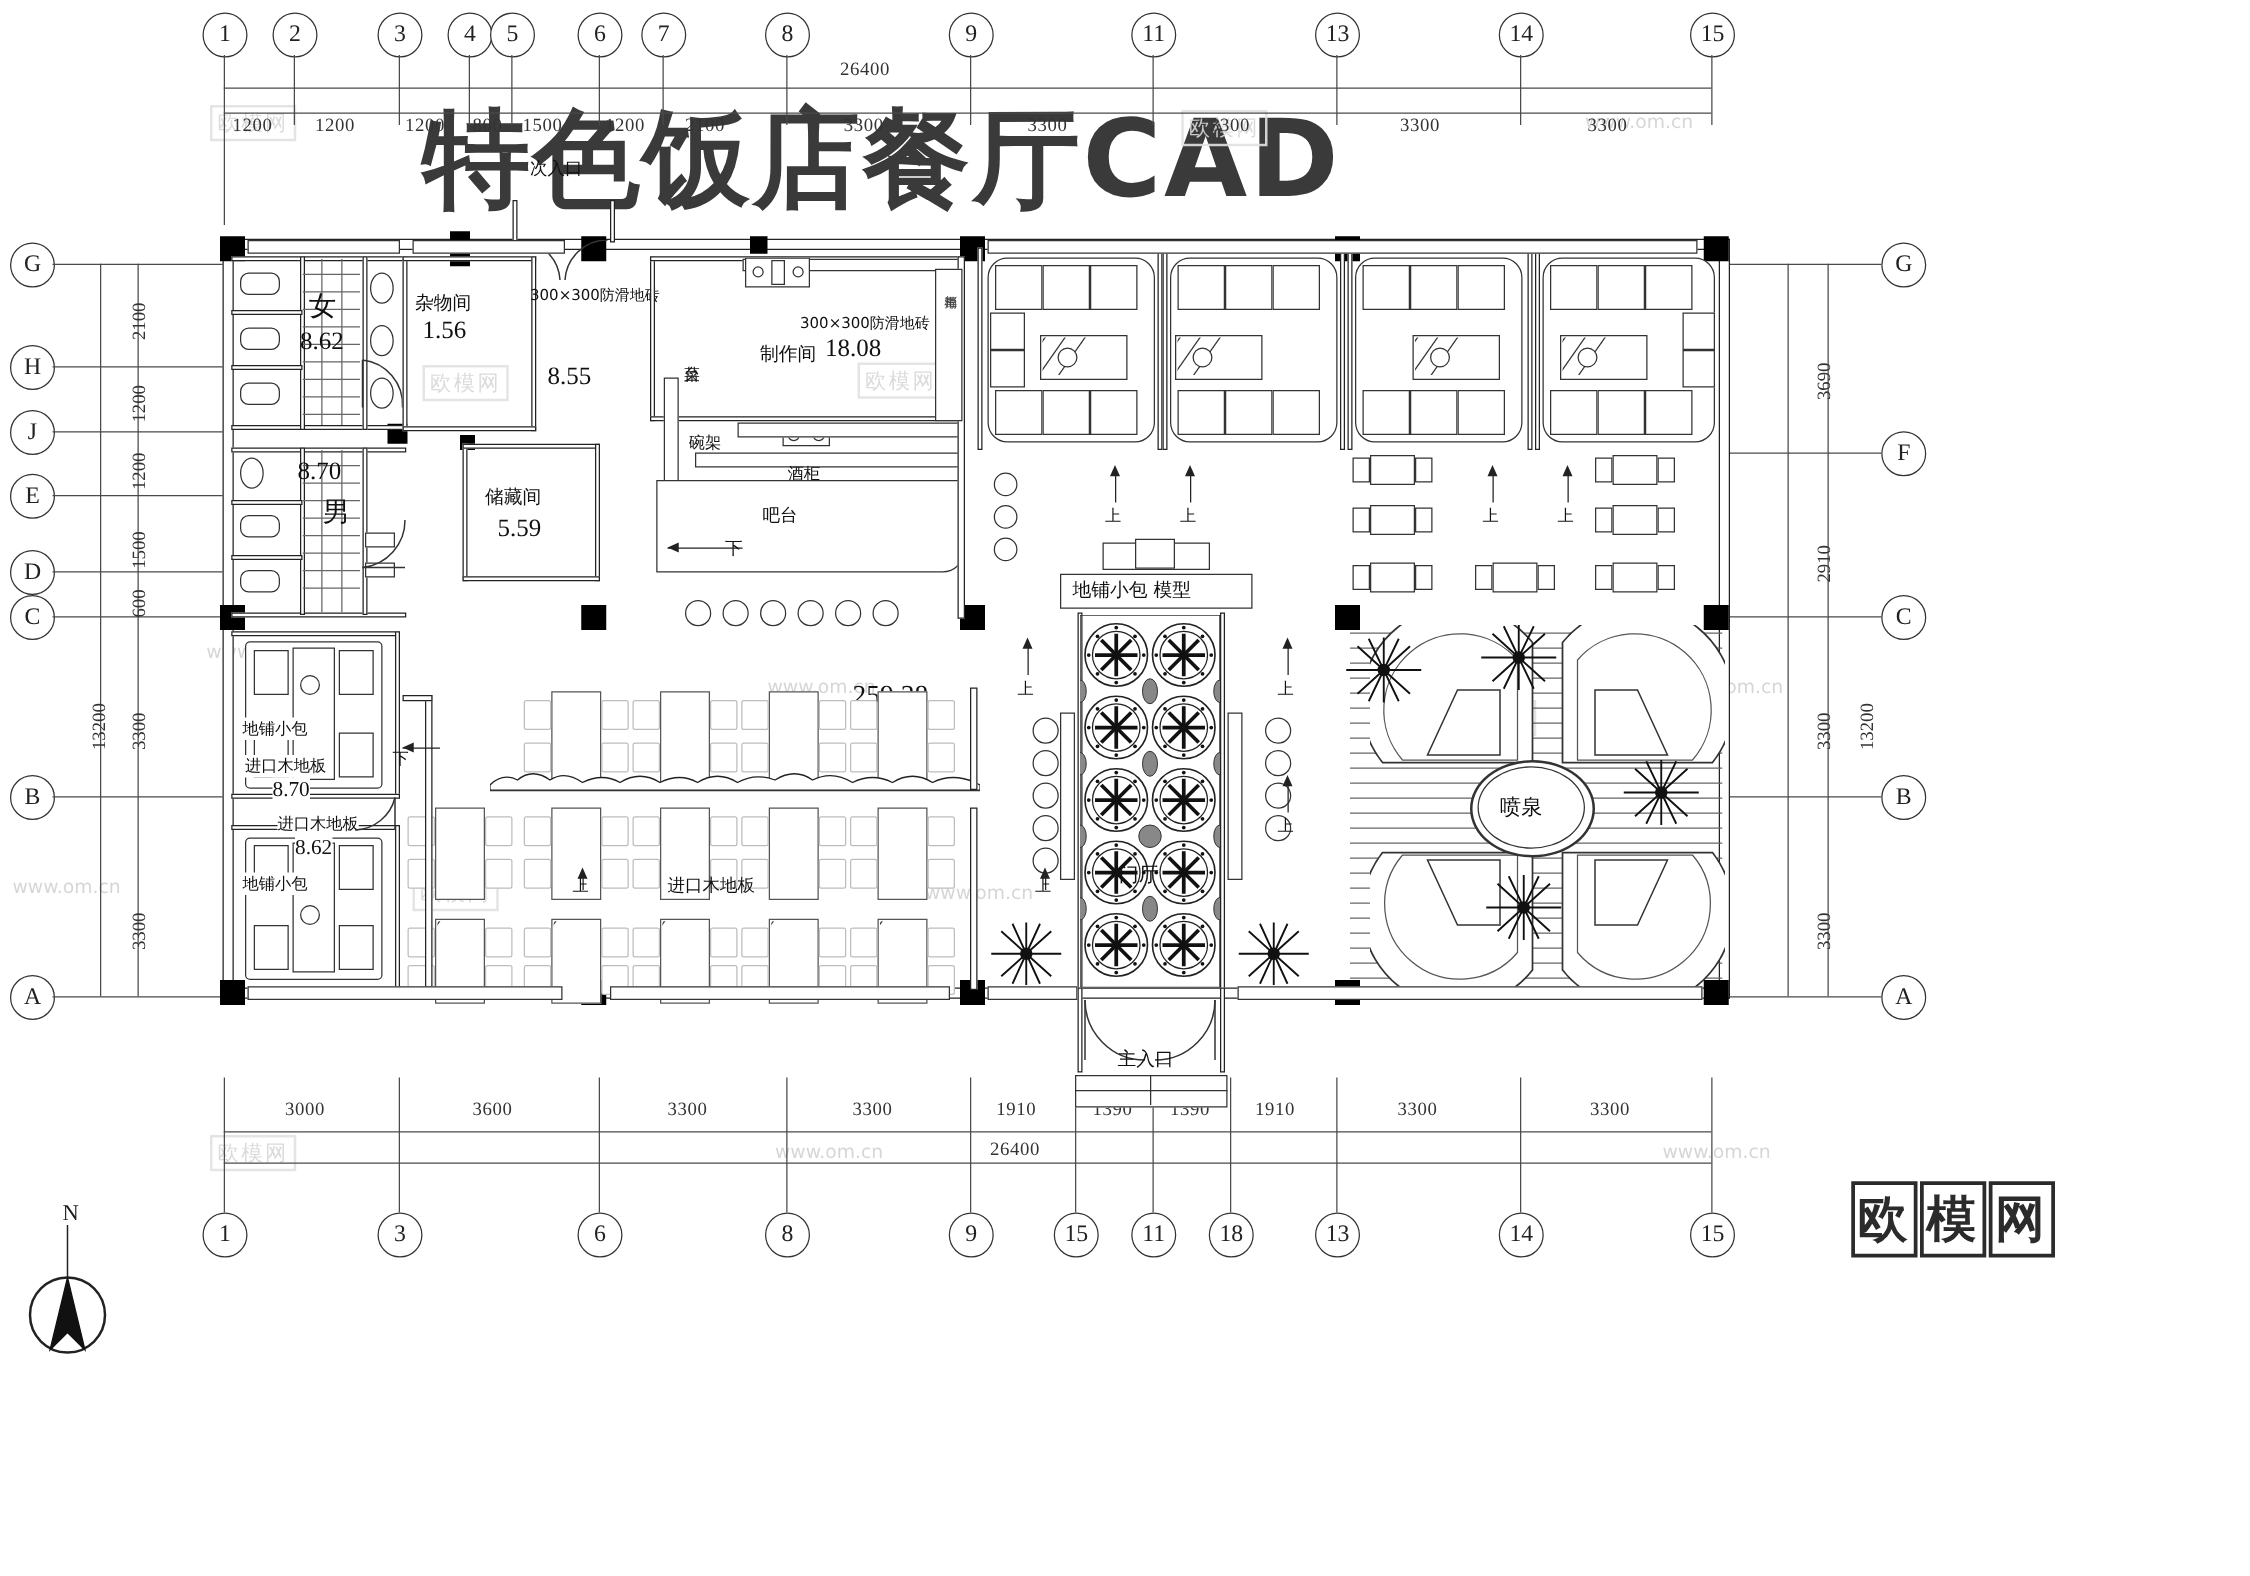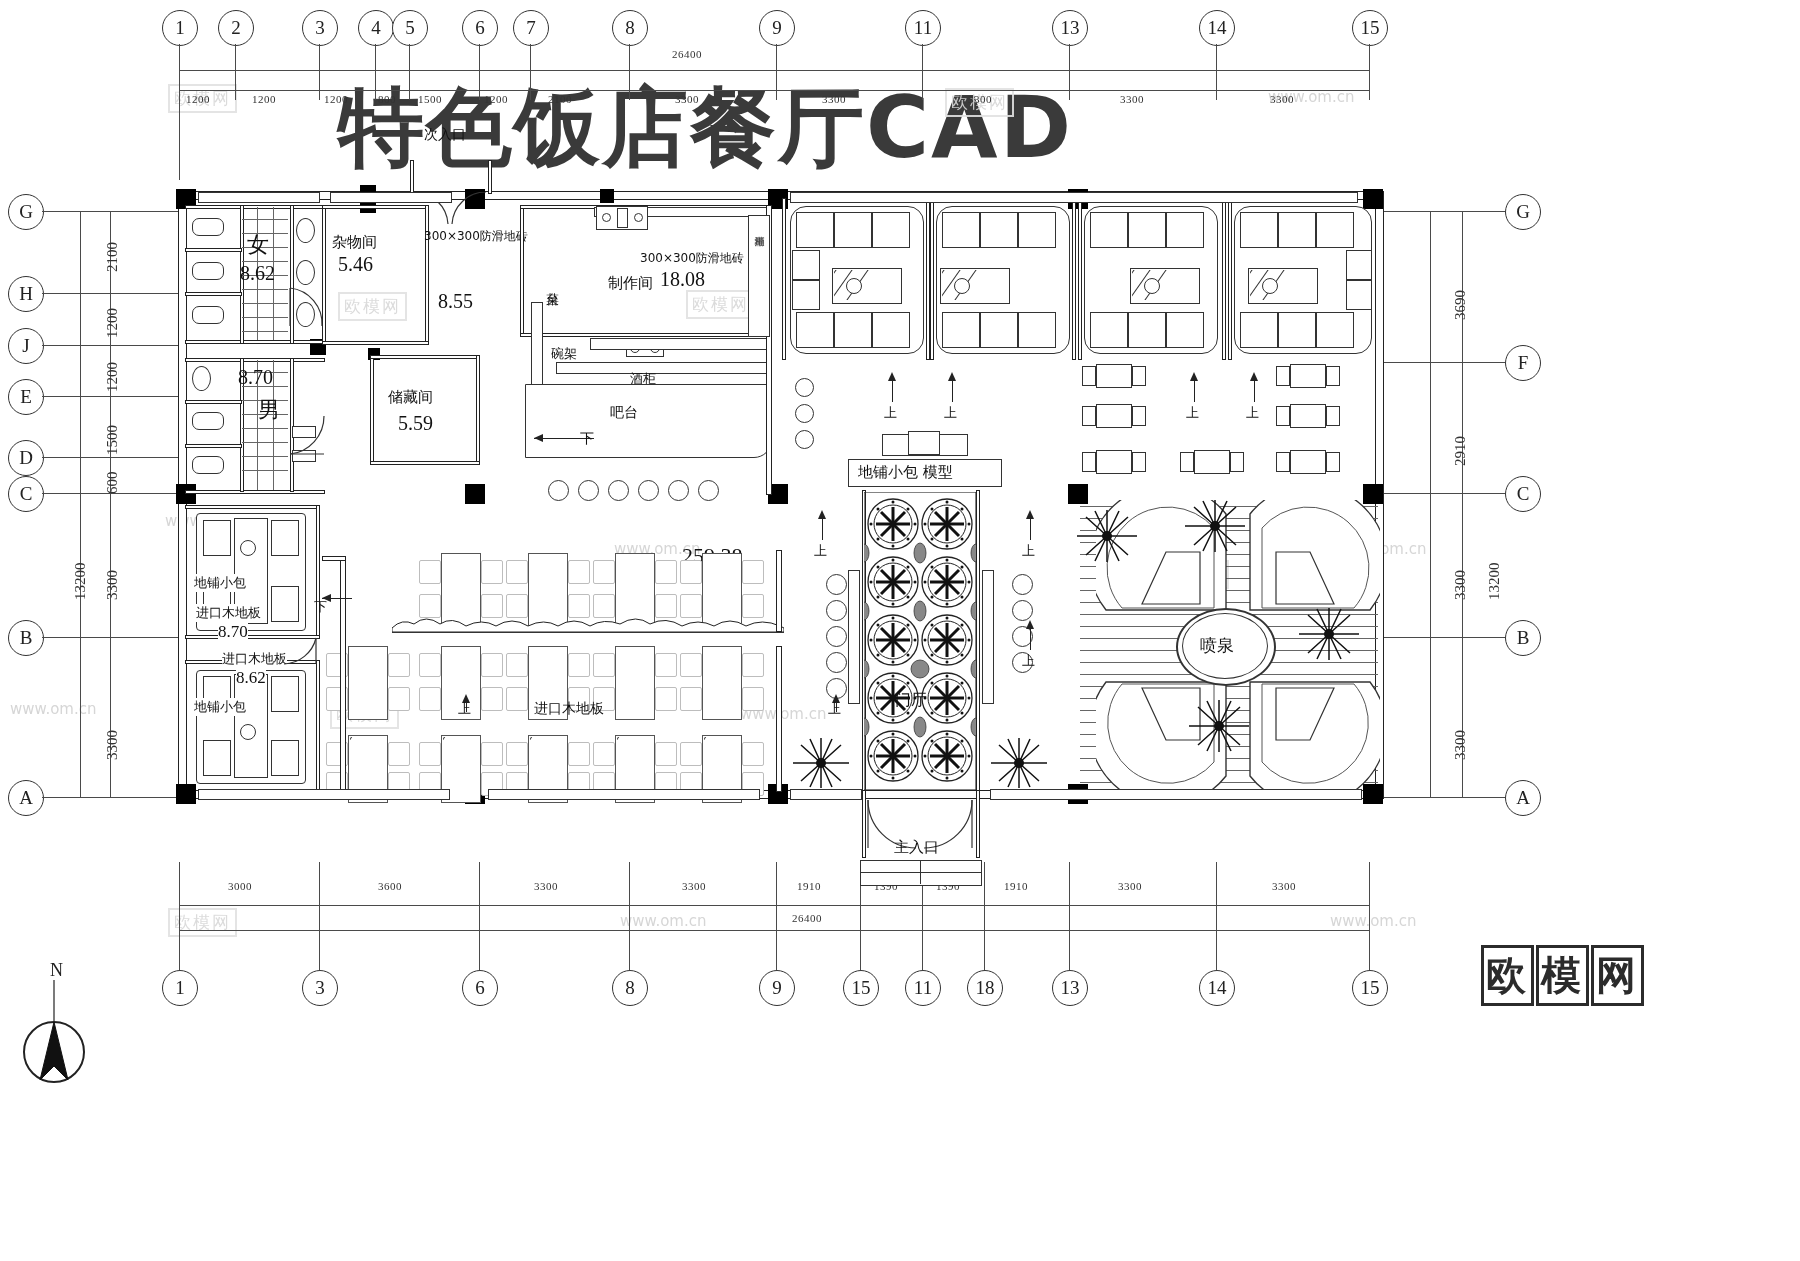--- a/index.html
+++ b/index.html
@@ -8,21 +8,21 @@
   .abs{position:absolute;}
   .ln{position:absolute;background:#4a4a4a;}
   .hln{height:1px;}
   .vln{width:1px;}
   .thinw{position:absolute;border:1px solid #222;background:#fff;}
   .col{position:absolute;background:#000;}
   
   .bub{position:absolute;border:1.3px solid #333;border-radius:50%;
        width:34px;height:34px;display:flex;align-items:center;justify-content:center;
        font-size:19px;background:#fff;color:#222;font-family:"Liberation Serif",serif;}
-  .dim{position:absolute;font-size:11px;color:#333;letter-spacing:.5px;
+  .dim{position:absolute;font-size:15px;color:#333;letter-spacing:.5px;
        font-family:"Liberation Serif",serif;white-space:nowrap;}
   .dimv{position:absolute;font-size:15px;color:#333;white-space:nowrap;
         transform-origin:0 0;transform:rotate(-90deg);font-family:"Liberation Serif",serif;}
   .rmlab{position:absolute;white-space:nowrap;text-align:center;
          font-family:"DejaVu Sans","Liberation Sans",sans-serif;color:#111;}
   .num{font-family:"Liberation Serif",serif;}
   .title-big{position:absolute;font-family:"DejaVu Sans","Liberation Sans",sans-serif;
      font-weight:bold;color:#3a3a3a;font-size:86px;letter-spacing:2px;white-space:nowrap;}
   .wmk{position:absolute;color:#cfcfcf;font-size:15px;white-space:nowrap;
        font-family:"DejaVu Sans",sans-serif;opacity:.85;}
@@ -301,21 +301,21 @@
 <svg class="abs" style="left:288px;top:412px;width:40px;height:44px;">
     <path d="M2 42 A38 38 0 0 0 36 4" fill="none" stroke="#333" stroke-width="1.2"></path>
     <line x1="2" y1="42" x2="36" y2="42" stroke="#333" stroke-width="1.2"></line>
   </svg>
 
 <div class="thinw" style="left:322px;top:205px;width:2px;height:136px;"></div>
 <div class="thinw" style="left:322px;top:205px;width:105px;height:2px;"></div>
 <div class="thinw" style="left:425px;top:205px;width:2px;height:138px;"></div>
 <div class="thinw" style="left:322px;top:341px;width:105px;height:2px;"></div>
 <div class="rmlab" style="left:332px;top:233px;font-size:15px;">杂物间</div>
-<div class="rmlab num" style="left:338px;top:253px;font-size:20px;">5.46</div>
+<div class="rmlab num" style="left:338px;top:253px;font-size:20px;">1.56</div>
 
 <div class="thinw" style="left:370px;top:355px;width:2px;height:108px;"></div>
 <div class="thinw" style="left:370px;top:355px;width:108px;height:2px;"></div>
 <div class="thinw" style="left:476px;top:355px;width:2px;height:108px;"></div>
 <div class="thinw" style="left:370px;top:461px;width:108px;height:2px;"></div>
 <div class="rmlab" style="left:388px;top:388px;font-size:15px;">储藏间</div>
 <div class="rmlab num" style="left:398px;top:412px;font-size:20px;">5.59</div>
 
 <div class="rmlab num" style="left:438px;top:290px;font-size:20px;">8.55</div>
 <div class="rmlab" style="left:424px;top:228px;font-size:12px;">300×300防滑地砖</div>

